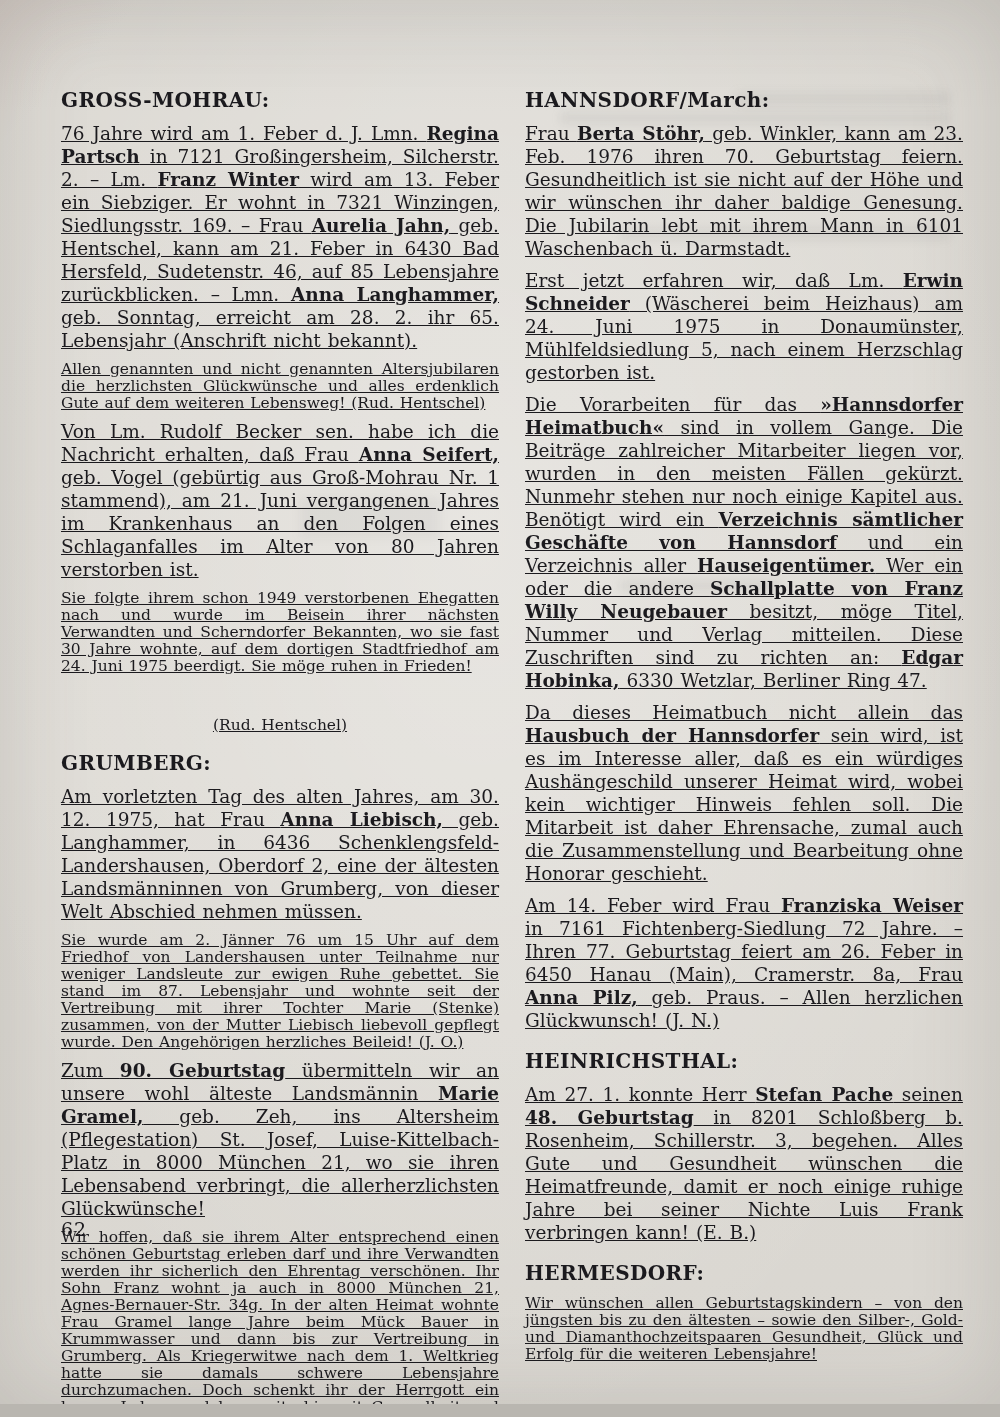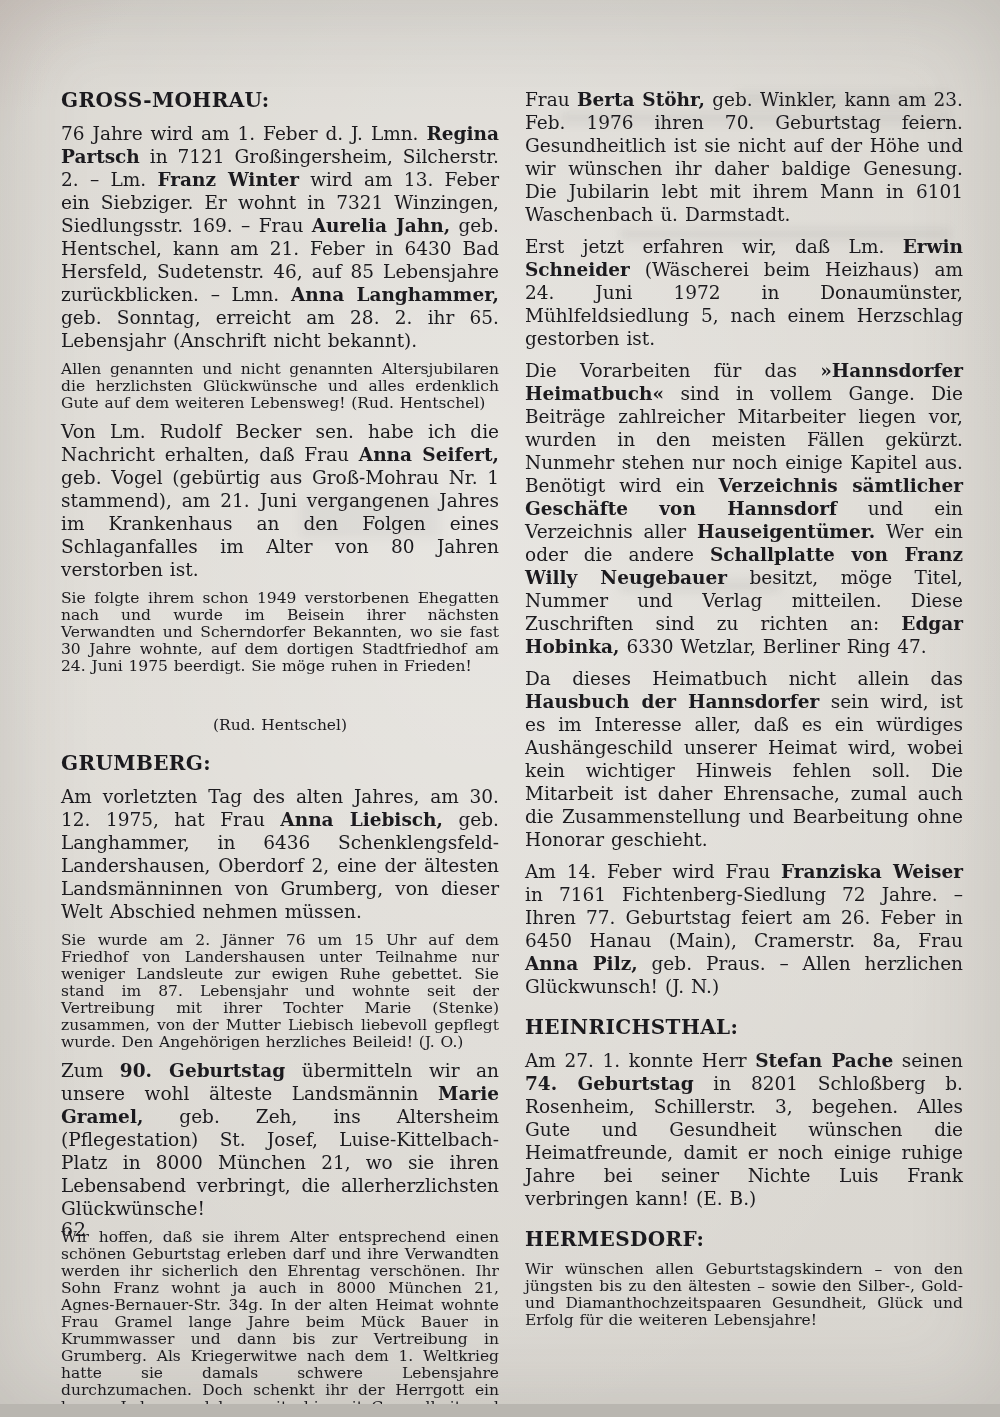--- a/index.html
+++ b/index.html
@@ -51,20 +51,21 @@
     letter-spacing: 0.4px;
     margin: 17px 0 10px 0;
   }
   .col .section:first-child .heading { margin-top: 0; }
   .para {
     font-size: 18.5px;
     line-height: 23px;
     text-align: justify;
     margin: 0 0 9px 0;
     word-spacing: 0.06em;
+    text-decoration: underline;
   }
   .para.small {
     font-size: 15.5px;
     line-height: 17px;
     margin-bottom: 8px;
   }
   .para.right {
     text-align: center;
     margin-top: 42px;
   }
@@ -101,31 +102,32 @@
         <div class="section">
           <h2 class="heading">GRUMBERG:</h2>
           <p class="para"><span class="">Am vorletzten Tag des alten Jahres, am 30. 12. 1975, hat Frau </span><span class="b">Anna Liebisch,</span><span class=""> geb. Langhammer, in 6436 Schenklengsfeld-Landershausen, Oberdorf 2, eine der ältesten Landsmänninnen von Grumberg, von dieser Welt Abschied nehmen müssen.</span></p>
           <p class="para small"><span class="">Sie wurde am 2. Jänner 76 um 15 Uhr auf dem Friedhof von Landershausen unter Teilnahme nur weniger Landsleute zur ewigen Ruhe gebettet. Sie stand im 87. Lebensjahr und wohnte seit der Vertreibung mit ihrer Tochter Marie (Stenke) zusammen, von der Mutter Liebisch liebevoll gepflegt wurde. Den Angehörigen herzliches Beileid! (J. O.)</span></p>
           <p class="para"><span class="">Zum </span><span class="b">90. Geburtstag</span><span class=""> übermitteln wir an unsere wohl älteste Landsmännin </span><span class="b">Marie Gramel,</span><span class=""> geb. Zeh, ins Altersheim (Pflegestation) St. Josef, Luise-Kittelbach-Platz in 8000 München 21, wo sie ihren Lebensabend verbringt, die allerherzlichsten Glückwünsche!</span></p>
           <p class="para small tight"><span class="">Wir hoffen, daß sie ihrem Alter entsprechend einen schönen Geburtstag erleben darf und ihre Verwandten werden ihr sicherlich den Ehrentag verschönen. Ihr Sohn Franz wohnt ja auch in 8000 München 21, Agnes-Bernauer-Str. 34g. In der alten Heimat wohnte Frau Gramel lange Jahre beim Mück Bauer in Krummwasser und dann bis zur Vertreibung in Grumberg. Als Kriegerwitwe nach dem 1. Weltkrieg hatte sie damals schwere Lebensjahre durchzumachen. Doch schenkt ihr der Herrgott ein langes Leben, welches weiterhin mit Gesundheit und Frohsinn ausgefüllt sein möge!</span></p>
         </div>
       </div>
     <div class="col">
         <div class="section">
+          <h2 class="heading">HANNSDORF/March:</h2>
           <p class="para"><span class="">Frau </span><span class="b">Berta Stöhr,</span><span class=""> geb. Winkler, kann am 23. Feb. 1976 ihren 70. Geburtstag feiern. Gesundheitlich ist sie nicht auf der Höhe und wir wünschen ihr daher baldige Genesung. Die Jubilarin lebt mit ihrem Mann in 6101 Waschenbach ü. Darmstadt.</span></p>
-          <p class="para"><span class="">Erst jetzt erfahren wir, daß Lm. </span><span class="b">Erwin Schneider</span><span class=""> (Wäscherei beim Heizhaus) am 24. Juni 1972 in Donaumünster, Mühlfeldsiedlung 5, nach einem Herzschlag gestorben ist.</span></p>
+          <p class="para"><span class="">Erst jetzt erfahren wir, daß Lm. </span><span class="b">Erwin Schneider</span><span class=""> (Wäscherei beim Heizhaus) am 24. Juni 1975 in Donaumünster, Mühlfeldsiedlung 5, nach einem Herzschlag gestorben ist.</span></p>
           <p class="para"><span class="">Die Vorarbeiten für das </span><span class="b">»Hannsdorfer Heimatbuch«</span><span class=""> sind in vollem Gange. Die Beiträge zahlreicher Mitarbeiter liegen vor, wurden in den meisten Fällen gekürzt. Nunmehr stehen nur noch einige Kapitel aus. Benötigt wird ein </span><span class="b">Verzeichnis sämtlicher Geschäfte von Hannsdorf</span><span class=""> und ein Verzeichnis aller </span><span class="b">Hauseigentümer.</span><span class=""> Wer ein oder die andere </span><span class="b">Schallplatte von Franz Willy Neugebauer</span><span class=""> besitzt, möge Titel, Nummer und Verlag mitteilen. Diese Zuschriften sind zu richten an: </span><span class="b">Edgar Hobinka,</span><span class=""> 6330 Wetzlar, Berliner Ring 47.</span></p>
           <p class="para"><span class="">Da dieses Heimatbuch nicht allein das </span><span class="b">Hausbuch der Hannsdorfer</span><span class=""> sein wird, ist es im Interesse aller, daß es ein würdiges Aushängeschild unserer Heimat wird, wobei kein wichtiger Hinweis fehlen soll. Die Mitarbeit ist daher Ehrensache, zumal auch die Zusammenstellung und Bearbeitung ohne Honorar geschieht.</span></p>
         </div>
         <div class="section">
           <p class="para"><span class="">Am 14. Feber wird Frau </span><span class="b">Franziska Weiser</span><span class=""> in 7161 Fichtenberg-Siedlung 72 Jahre. – Ihren 77. Geburtstag feiert am 26. Feber in 6450 Hanau (Main), Cramerstr. 8a, Frau </span><span class="b">Anna Pilz,</span><span class=""> geb. Praus. – Allen herzlichen Glückwunsch! (J. N.)</span></p>
         </div>
         <div class="section">
           <h2 class="heading">HEINRICHSTHAL:</h2>
-          <p class="para"><span class="">Am 27. 1. konnte Herr </span><span class="b">Stefan Pache</span><span class=""> seinen </span><span class="b">74. Geburtstag</span><span class=""> in 8201 Schloßberg b. Rosenheim, Schillerstr. 3, begehen. Alles Gute und Gesundheit wünschen die Heimatfreunde, damit er noch einige ruhige Jahre bei seiner Nichte Luis Frank verbringen kann! (E. B.)</span></p>
+          <p class="para"><span class="">Am 27. 1. konnte Herr </span><span class="b">Stefan Pache</span><span class=""> seinen </span><span class="b">48. Geburtstag</span><span class=""> in 8201 Schloßberg b. Rosenheim, Schillerstr. 3, begehen. Alles Gute und Gesundheit wünschen die Heimatfreunde, damit er noch einige ruhige Jahre bei seiner Nichte Luis Frank verbringen kann! (E. B.)</span></p>
         </div>
         <div class="section">
           <h2 class="heading">HERMESDORF:</h2>
           <p class="para small tight"><span class="">Wir wünschen allen Geburtstagskindern – von den jüngsten bis zu den ältesten – sowie den Silber-, Gold- und Diamanthochzeitspaaren Gesundheit, Glück und Erfolg für die weiteren Lebensjahre!</span></p>
         </div>
       </div>
   </div>
 
   <div class="page-number">62</div>
 </div>

